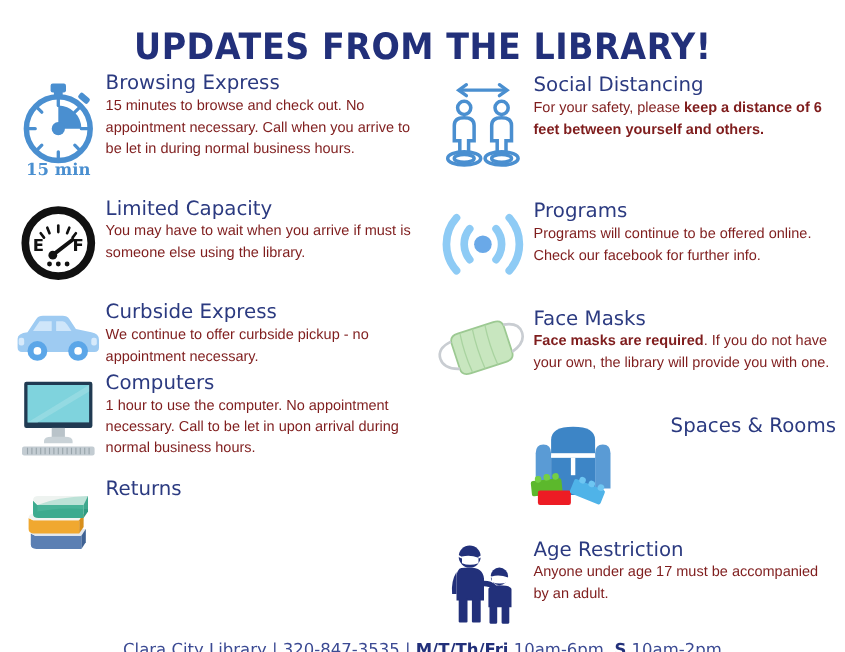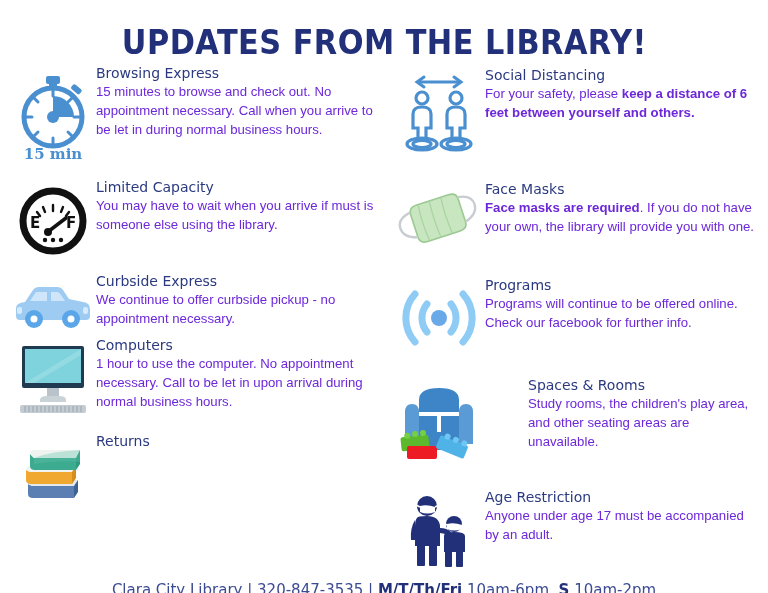--- a/index.html
+++ b/index.html
@@ -77,32 +77,32 @@
     padding-top: 4px;
   }
   .item-icon svg { display: block; }
   .item-text {
     flex: 1 1 auto;
     min-width: 0;
     padding-top: 0px;
   }
   .item-heading {
     font-family: "DejaVu Sans", sans-serif;
-    font-size: 14px;
+    font-size: 18px;
     font-weight: 400;
     color: #2b3a80;
     line-height: 1.08;
     margin: 0 0 1px 0;
     white-space: nowrap;
   }
   .item-body {
     font-family: "Liberation Sans", sans-serif;
     font-size: 13.2px;
     line-height: 1.45;
-    color: #6d28d9;
+    color: #7f1d1d;
     margin: 0;
   }
   .item-body b { font-weight: 700; }
 
   
   .col-left  .item:nth-child(1) { margin-top: 4px; }
   .col-left  .item:nth-child(2) { margin-top: 18px; }
   .col-left  .item:nth-child(3) { margin-top: 16px; }
   .col-left  .item:nth-child(4) { margin-top: 6px; }
   .col-left  .item:nth-child(5) { margin-top: 16px; }
@@ -314,54 +314,54 @@
           </svg>
         </div>
         <div class="item-text">
           <h2 class="item-heading">Social Distancing</h2>
           <p class="item-body"><span>For your safety, please </span><b>keep a distance of 6 feet between yourself and others.</b></p>
         </div>
       </div>
 
       <div class="item">
         <div class="item-icon">
+          <svg width="80" height="72" viewBox="0 0 80 72">
+            <g fill="none" stroke="#8ecbf5" stroke-width="7" stroke-linecap="round">
+              <path d="M28 22 A22 22 0 0 0 28 50"></path>
+              <path d="M52 22 A22 22 0 0 1 52 50"></path>
+              <path d="M16 12 A36 36 0 0 0 16 60"></path>
+              <path d="M64 12 A36 36 0 0 1 64 60"></path>
+            </g>
+            <circle cx="40" cy="36" r="8" fill="#6aa9e8"></circle>
+          </svg>
+        </div>
+        <div class="item-text">
+          <h2 class="item-heading">Programs</h2>
+          <p class="item-body"><span>Programs will continue to be offered online. Check our facebook for further info.</span></p>
+        </div>
+      </div>
+
+      <div class="item">
+        <div class="item-icon">
           <svg width="86" height="70" viewBox="0 0 86 70">
             <g transform="rotate(-18 43 35)">
               <path d="M18 20 Q18 13 26 13 L60 13 Q68 13 68 20 L68 44 Q68 51 60 51 L26 51 Q18 51 18 44 Z" fill="#c8e6bf" stroke="#9cc992" stroke-width="1.6"></path>
               <g stroke="#a9d3a0" stroke-width="1.2" fill="none">
                 <path d="M28 14 Q26 32 28 50"></path>
                 <path d="M40 13 Q38 32 40 51"></path>
                 <path d="M52 13 Q50 32 52 51"></path>
               </g>
               <path d="M68 18 Q82 20 82 30 Q82 40 68 44" fill="none" stroke="#c9cdd2" stroke-width="2.4"></path>
               <path d="M18 18 Q4 20 4 30 Q4 40 18 44" fill="none" stroke="#c9cdd2" stroke-width="2.4"></path>
             </g>
           </svg>
         </div>
         <div class="item-text">
           <h2 class="item-heading">Face Masks</h2>
           <p class="item-body"><b>Face masks are required</b><span>. If you do not have your own, the library will provide you with one.</span></p>
-        </div>
-      </div>
-
-      <div class="item">
-        <div class="item-icon">
-          <svg width="80" height="72" viewBox="0 0 80 72">
-            <g fill="none" stroke="#8ecbf5" stroke-width="7" stroke-linecap="round">
-              <path d="M28 22 A22 22 0 0 0 28 50"></path>
-              <path d="M52 22 A22 22 0 0 1 52 50"></path>
-              <path d="M16 12 A36 36 0 0 0 16 60"></path>
-              <path d="M64 12 A36 36 0 0 1 64 60"></path>
-            </g>
-            <circle cx="40" cy="36" r="8" fill="#6aa9e8"></circle>
-          </svg>
-        </div>
-        <div class="item-text">
-          <h2 class="item-heading">Programs</h2>
-          <p class="item-body"><span>Programs will continue to be offered online. Check our facebook for further info.</span></p>
         </div>
       </div>
 
       <div class="item">
         <div class="item-icon">
           <svg width="84" height="80" viewBox="0 0 84 80">
             <path d="M22 18 Q22 6 42 6 Q62 6 62 18 L62 32 L22 32 Z" fill="#3d85c6"></path>
             <rect x="22" y="34" width="40" height="34" fill="#3d85c6"></rect>
             <path d="M8 30 Q8 22 15 22 Q22 22 22 30 L22 62 L8 62 Z" fill="#5a9bd5"></path>
             <path d="M62 30 Q62 22 69 22 Q76 22 76 30 L76 62 L62 62 Z" fill="#5a9bd5"></path>
@@ -377,21 +377,20 @@
             <rect x="40" y="58" width="30" height="14" rx="2" fill="#4fb3e8" transform="rotate(22 55 65)"></rect>
             <g fill="#6ec6f2" transform="rotate(22 55 65)">
               <circle cx="47" cy="57" r="3"></circle>
                 <circle cx="56" cy="57" r="3"></circle>
                 <circle cx="65" cy="57" r="3"></circle>
             </g>
           </svg>
         </div>
         <div class="item-text">
           <h2 class="item-heading">Spaces &amp; Rooms</h2>
-          <p class="item-body"><span>Study rooms, the children's play area, and other seating areas are unavailable.</span></p>
         </div>
       </div>
 
       <div class="item">
         <div class="item-icon">
           <svg width="80" height="76" viewBox="0 0 80 76">
             <g fill="#22307a">
               <circle cx="28" cy="12" r="10"></circle>
               <path d="M18 24 Q18 22 28 22 Q40 22 41 32 L41 52 L16 52 L16 32 Q16 26 18 24 Z"></path>
               <rect x="18" y="50" width="8" height="22" rx="1"></rect>

